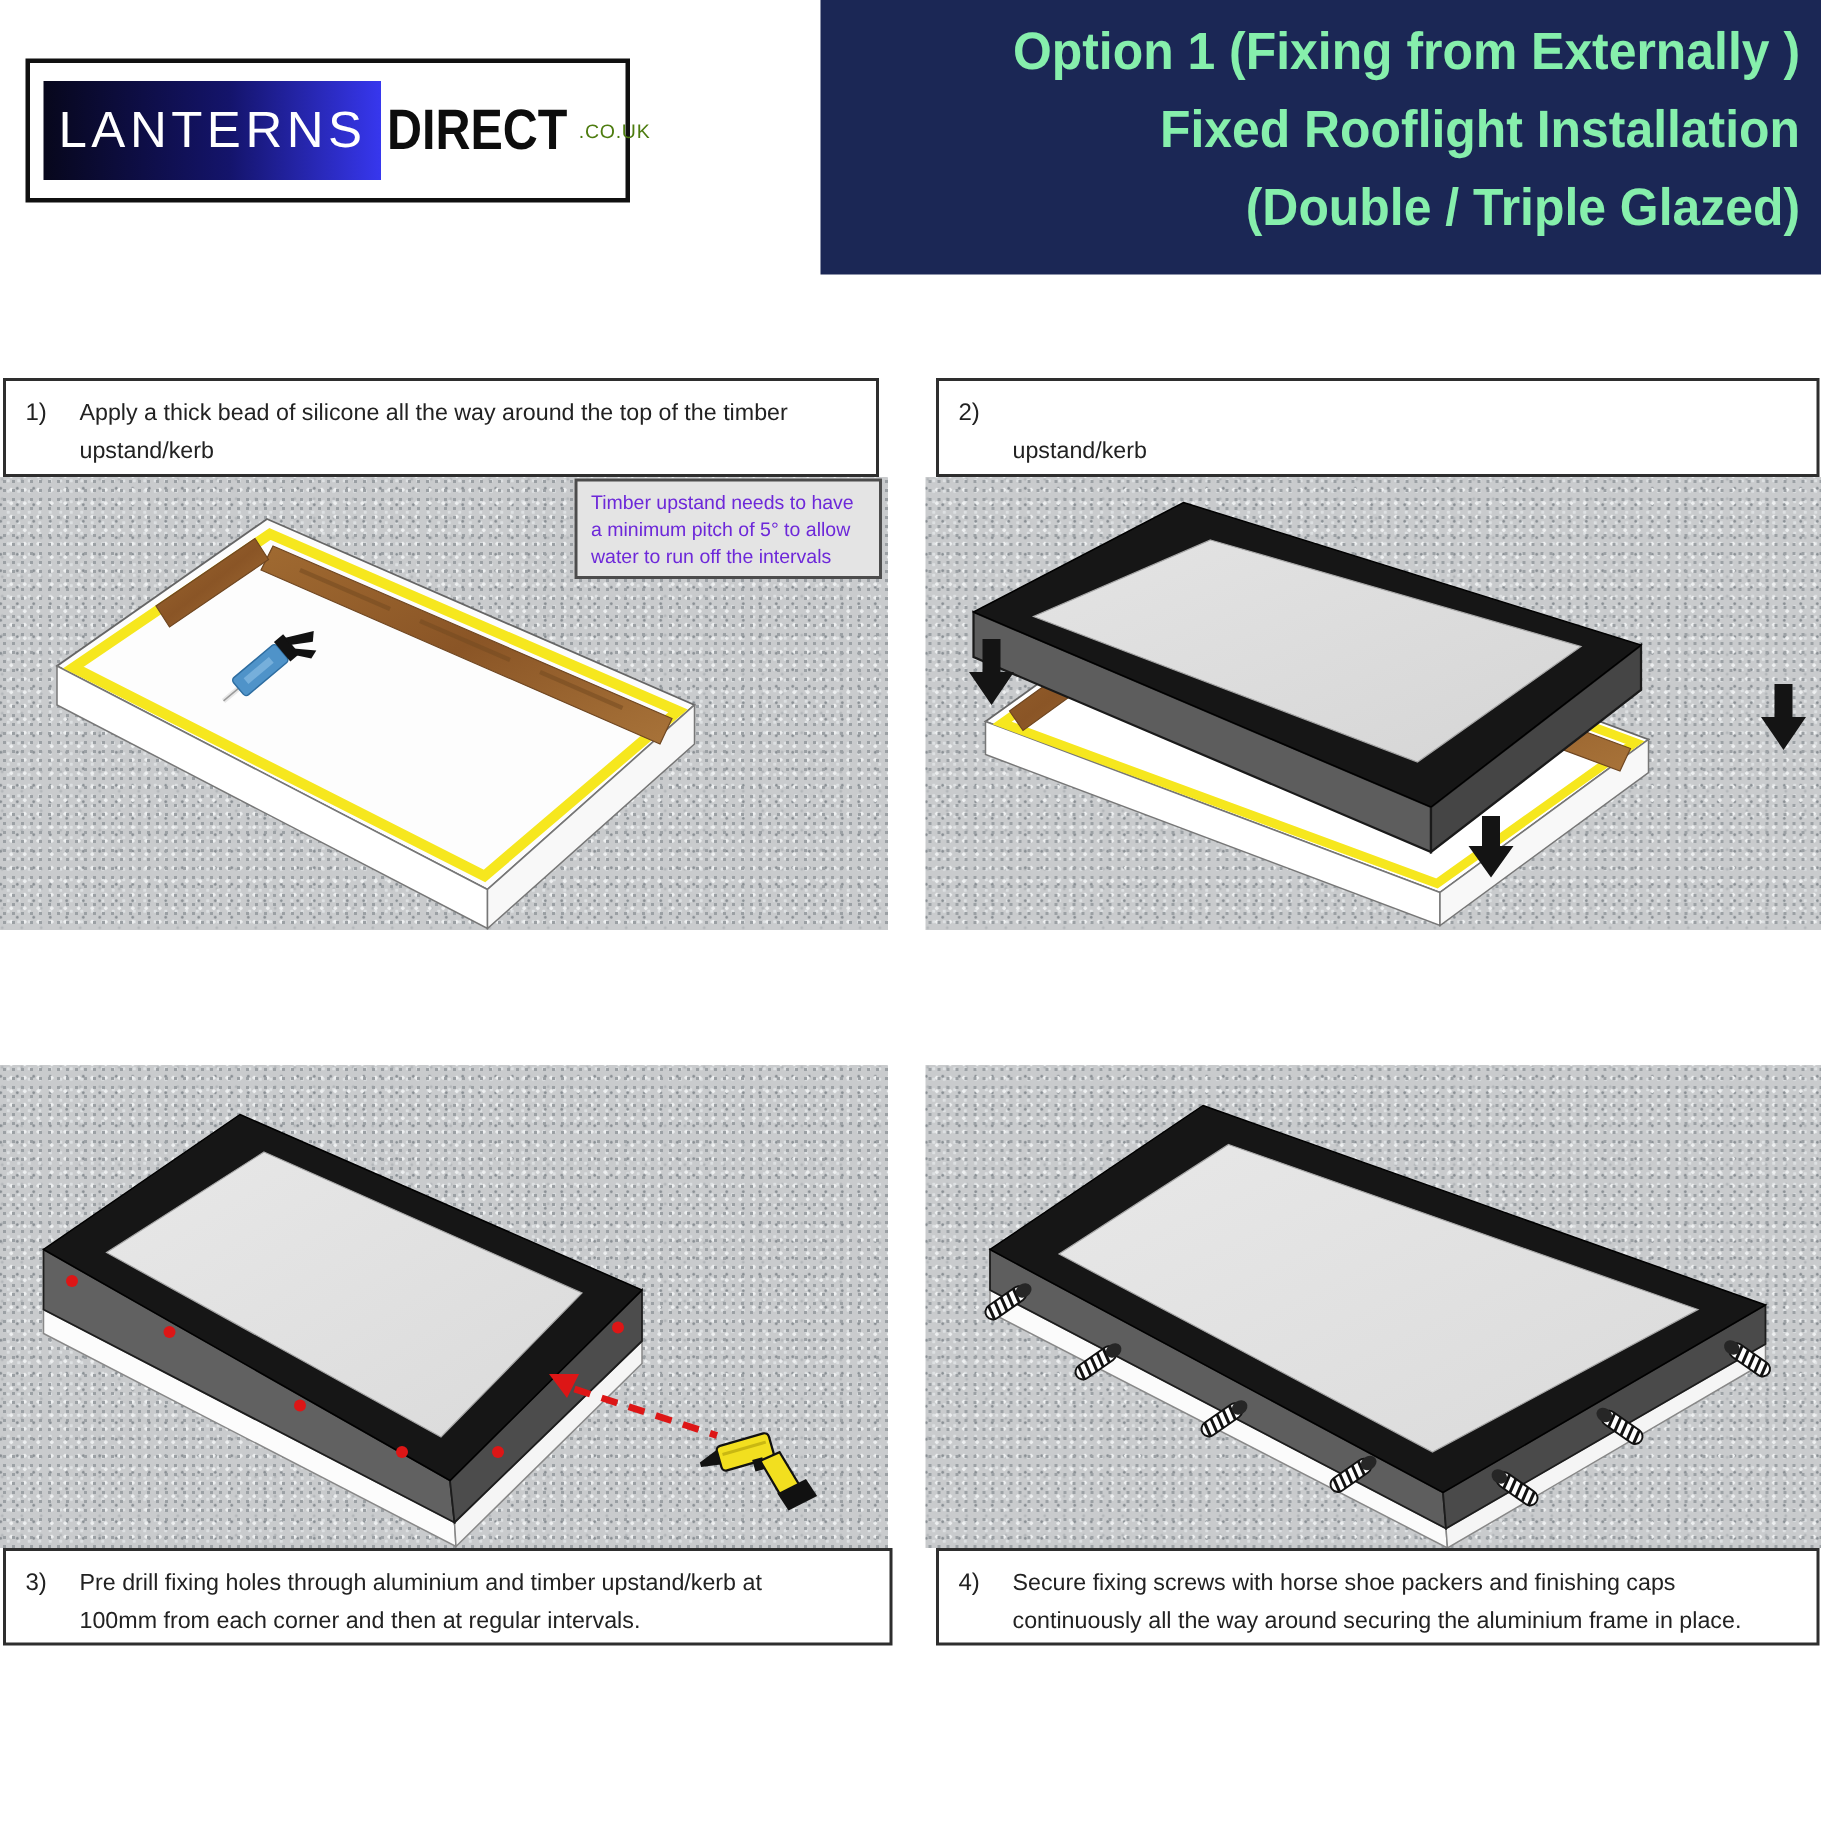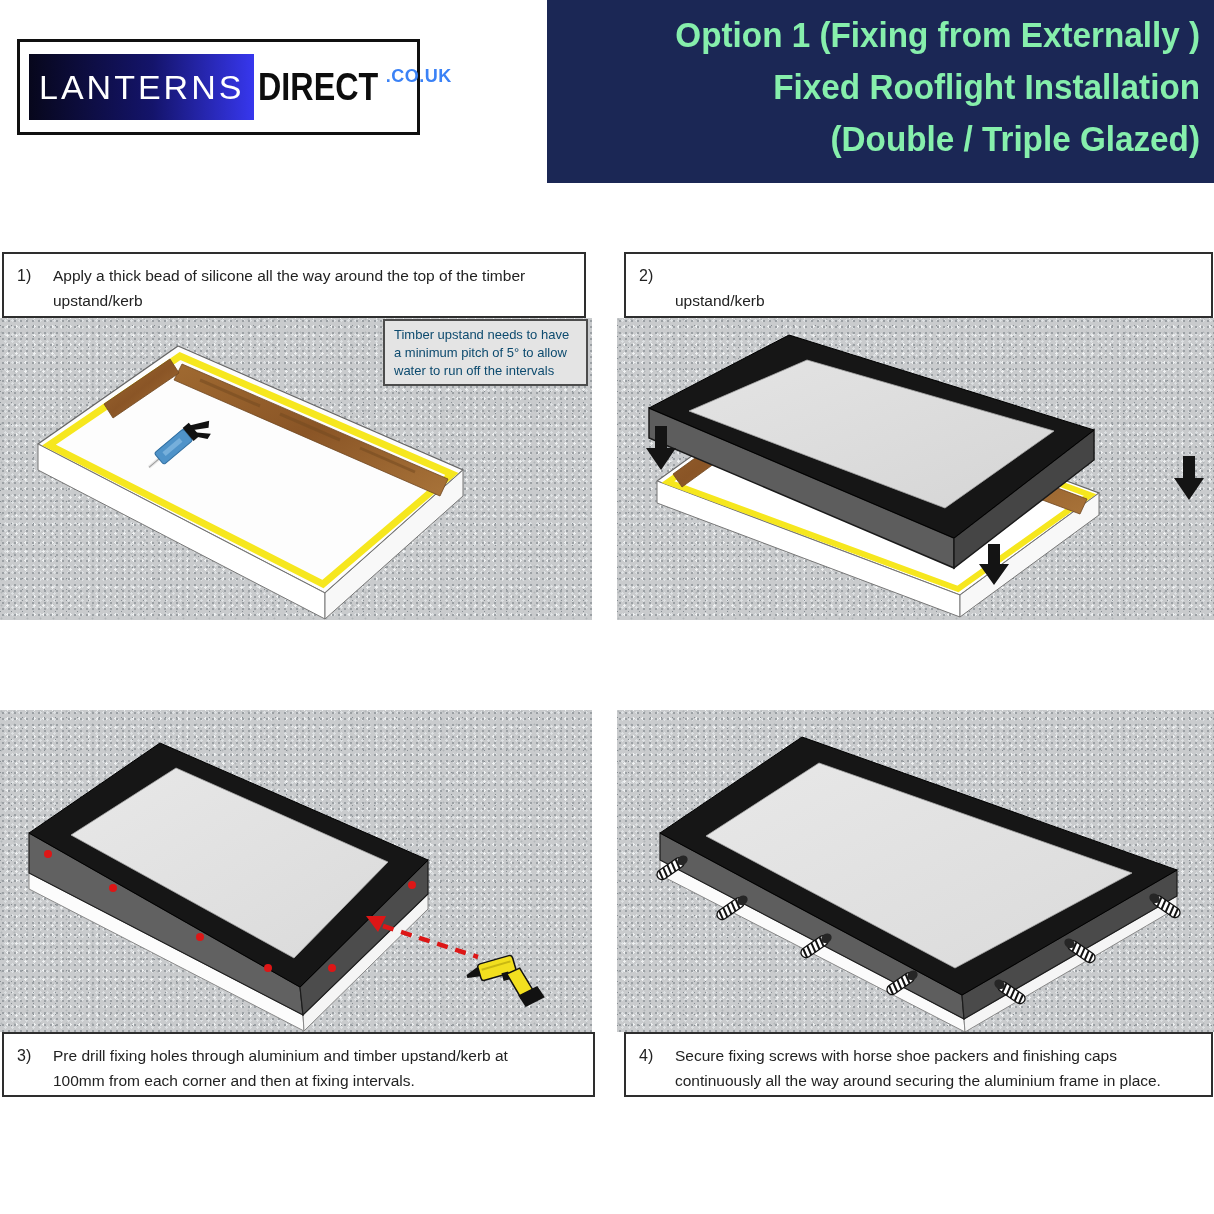--- a/index.html
+++ b/index.html
@@ -6,24 +6,24 @@
   html,body{background:#ffffff}
   #page{position:relative;width:1214px;height:1214px;background:#ffffff;overflow:hidden;
         font-family:"Liberation Sans","DejaVu Sans",sans-serif;color:#1d1d1d}
 
   
   .logo{position:absolute;left:17px;top:39px;width:403px;height:96px;background:#fff;
         border:3px solid #101010;display:flex;align-items:center;padding-left:9px}
   .logo-blue{height:66px;display:flex;align-items:center;padding:0 10px;
         background:linear-gradient(90deg,#07071c 0%,#14146b 55%,#3737ee 100%)}
   .logo-lanterns{color:#fff;font-size:34px;font-weight:400;letter-spacing:3px}
-  .logo-right{display:flex;align-items:flex-start;margin-left:4px}
+  .logo-right{display:flex;align-items:center;margin-left:4px}
   .logo-direct{color:#0d0d0d;font-size:38px;font-weight:800;letter-spacing:0;
         transform:scaleX(0.85);transform-origin:0 100%;display:inline-block}
-  .logo-tld{color:#3b82f6;font-size:18px;font-weight:700;letter-spacing:0.5px;margin-left:-14px}
+  .logo-tld{color:#4d7c0f;font-size:13px;font-weight:400;letter-spacing:0.5px;margin-left:-14px}
 
   
   .banner{position:absolute;left:547px;top:0;width:667px;height:183px;background:#1b2755;
         color:#86efac;text-align:right;padding:9px 14px 0 0}
   .banner-line{display:block;font-size:35px;font-weight:700;line-height:1.48;
         transform:scaleX(0.95);transform-origin:100% 50%;white-space:nowrap}
 
   
   .caption{position:absolute;background:#fff;border:2px solid #2e2e2e;overflow:hidden;
         display:grid;grid-template-columns:36px 1fr;padding:9px 6px 0 13px;
@@ -38,21 +38,21 @@
        radial-gradient(#eef0f1 1px, transparent 1.2px),
        radial-gradient(#878d92 0.8px, transparent 1px),
        radial-gradient(#dde0e2 1.1px, transparent 1.3px),
        radial-gradient(#b3b7ba 0.9px, transparent 1.1px);
      background-size:6px 6px,9px 9px,11px 11px,7px 7px,13px 13px;
      background-position:0 0,3px 4px,6px 2px,2px 6px,8px 8px}
   .speckle svg{position:absolute;left:0;top:0;width:100%;height:100%}
 
   
   .note{position:absolute;left:383px;top:319px;width:205px;height:67px;background:#e4e4e4;
-        border:2px solid #4c4c4c;padding:5px 0 0 9px;font-size:13px;line-height:1.4;color:#0c4a6e}
+        border:2px solid #4c4c4c;padding:5px 0 0 9px;font-size:13px;line-height:1.4;color:#6d28d9}
   .note .line{white-space:nowrap}
 </style>
 </head>
 <body>
 
 <div id="page">
 
   <div class="logo">
     <div class="logo-blue">
       <span class="logo-lanterns">LANTERNS</span>
@@ -77,21 +77,21 @@
 
   <div class="caption" style="left:624px;top:252px;width:589px;height:66px">
     <span class="num">2)</span>
     <span><br>
           <span class="line">upstand/kerb</span></span>
   </div>
 
   <div class="caption" style="left:2px;top:1032px;width:593px;height:65px">
     <span class="num">3)</span>
     <span><span class="line">Pre drill fixing holes through aluminium and timber upstand/kerb at</span><br>
-          <span class="line">100mm from each corner and then at fixing intervals.</span></span>
+          <span class="line">100mm from each corner and then at regular intervals.</span></span>
   </div>
 
   <div class="caption" style="left:624px;top:1032px;width:589px;height:65px">
     <span class="num">4)</span>
     <span><span class="line">Secure fixing screws with horse shoe packers and finishing caps</span><br>
           <span class="line">continuously all the way around securing the aluminium frame in place.</span></span>
   </div>
 
   <div class="speckle" style="left:0;top:318px;width:592px;height:302px">
     <svg viewBox="0 0 592 302">

